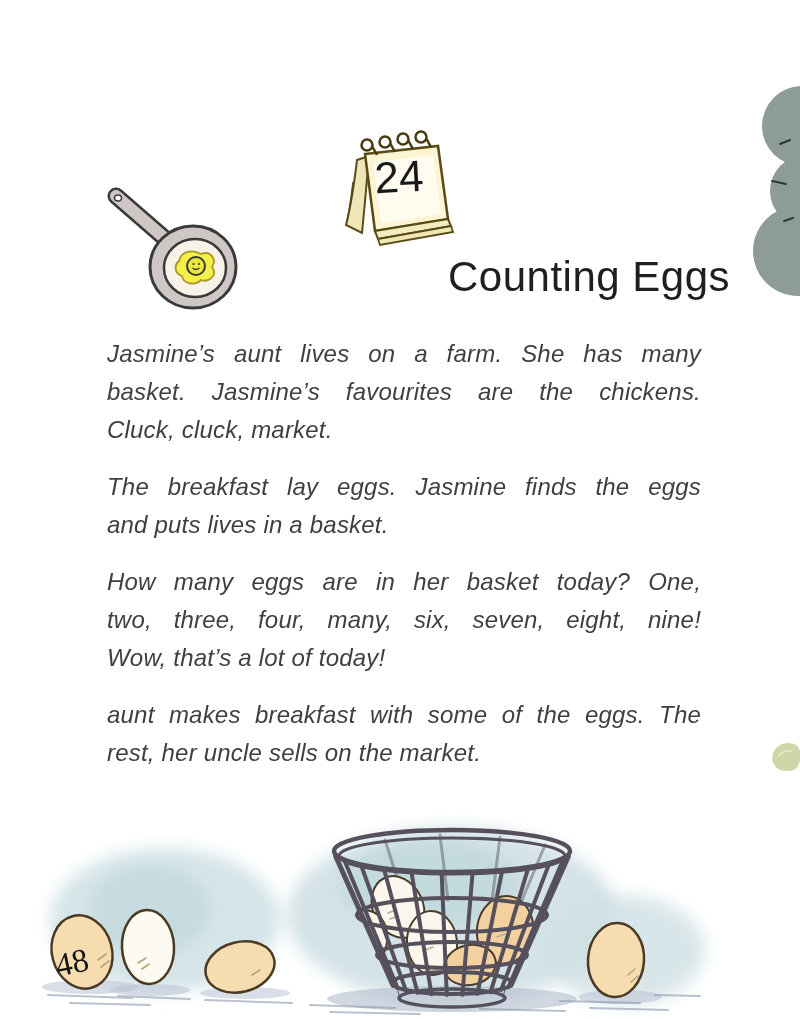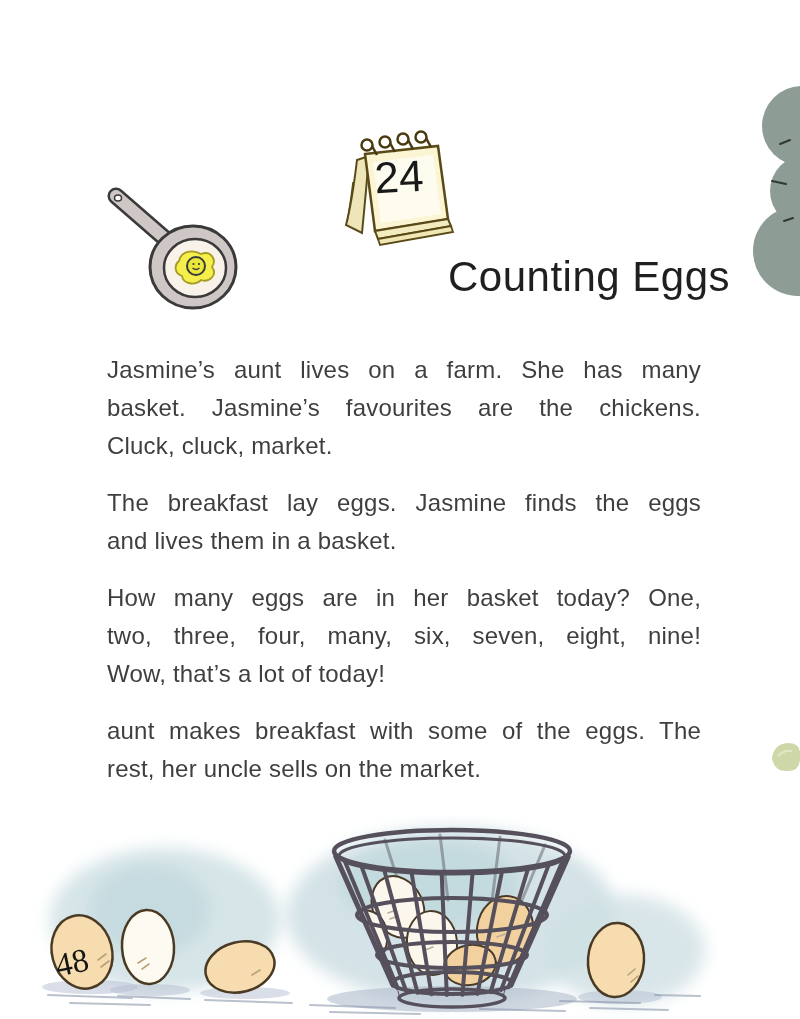--- a/index.html
+++ b/index.html
@@ -16,21 +16,21 @@
     transform:rotate(-3deg);font-family:"Liberation Sans",sans-serif;
   }
   .title{
     position:absolute;left:110px;top:253px;width:620px;height:48px;
     font-size:42px;line-height:48px;text-align:right;color:#1f1f1f;
     letter-spacing:.5px;
   }
   
   .story{position:absolute;left:107px;top:335px;width:594px;color:#3f3f3f;
     font-size:24px;letter-spacing:.2px;}
-  .para{margin:16px 0 19px 0;}
+  .para{margin:0 0 19px 0;font-style:italic;}
   .ln{display:block;height:38px;line-height:38px;text-align:justify;white-space:nowrap;}
   .ln.j{text-align-last:justify;white-space:normal;}
   
   .bottom-wrap{position:absolute;left:0;top:815px;width:800px;height:204px;}
   
   .foliage-top{position:absolute;left:740px;top:86px;width:60px;height:210px;}
   .leaf-small{position:absolute;left:766px;top:738px;width:34px;height:38px;}
 </style>
 </head>
 <body>
@@ -81,21 +81,21 @@
   <div class="title">Counting Eggs</div>
 
   <div class="story">
     <div class="para">
       <span class="ln j">Jasmine’s aunt lives on a farm. She has many</span>
       <span class="ln j">basket. Jasmine’s favourites are the chickens.</span>
       <span class="ln">Cluck, cluck, market.</span>
     </div>
     <div class="para">
       <span class="ln j">The breakfast lay eggs. Jasmine finds the eggs</span>
-      <span class="ln">and lives them in a basket.</span>
+      <span class="ln">and puts lives in a basket.</span>
     </div>
     <div class="para">
       <span class="ln j">How many eggs are in her basket today? One,</span>
       <span class="ln j">two, three, four, many, six, seven, eight, nine!</span>
       <span class="ln">Wow, that’s a lot of today!</span>
     </div>
     <div class="para">
       <span class="ln j">aunt makes breakfast with some of the eggs. The</span>
       <span class="ln">rest, her uncle sells on the market.</span>
     </div>

